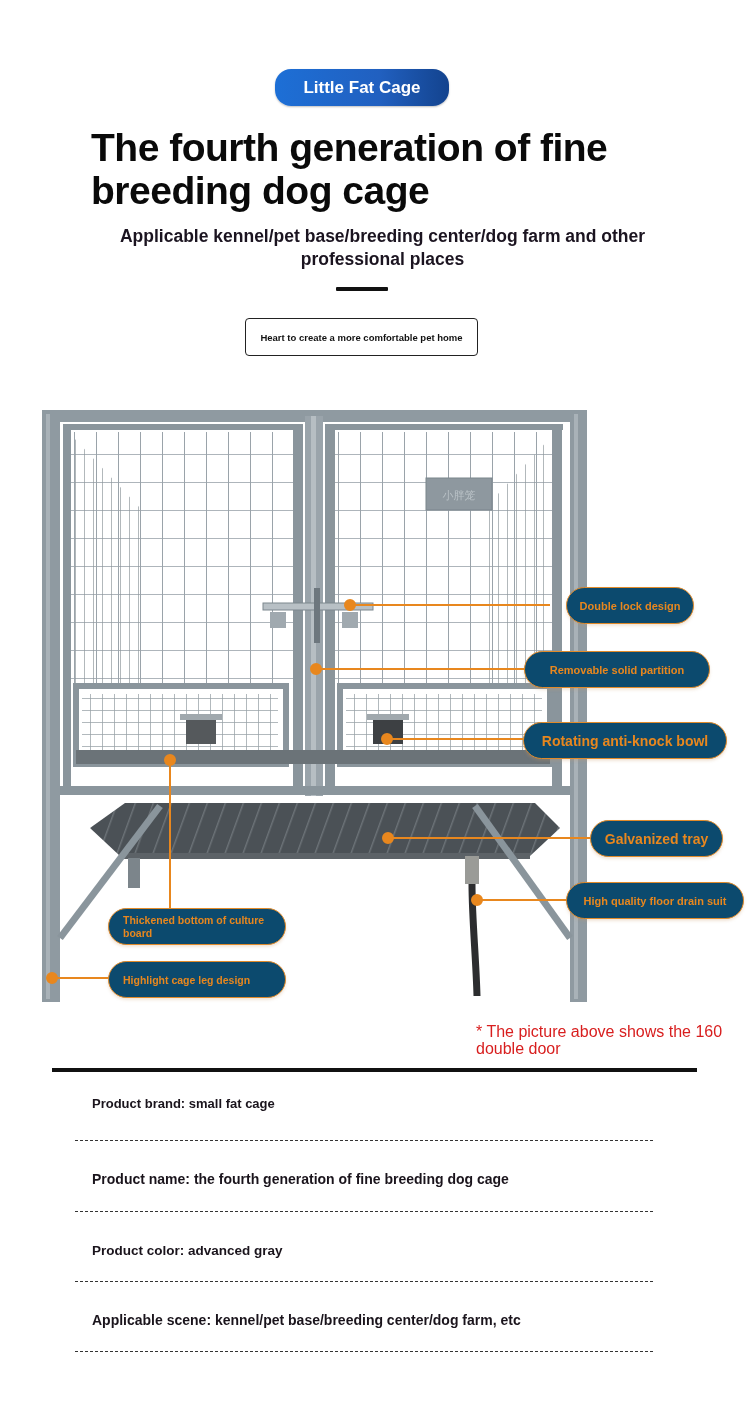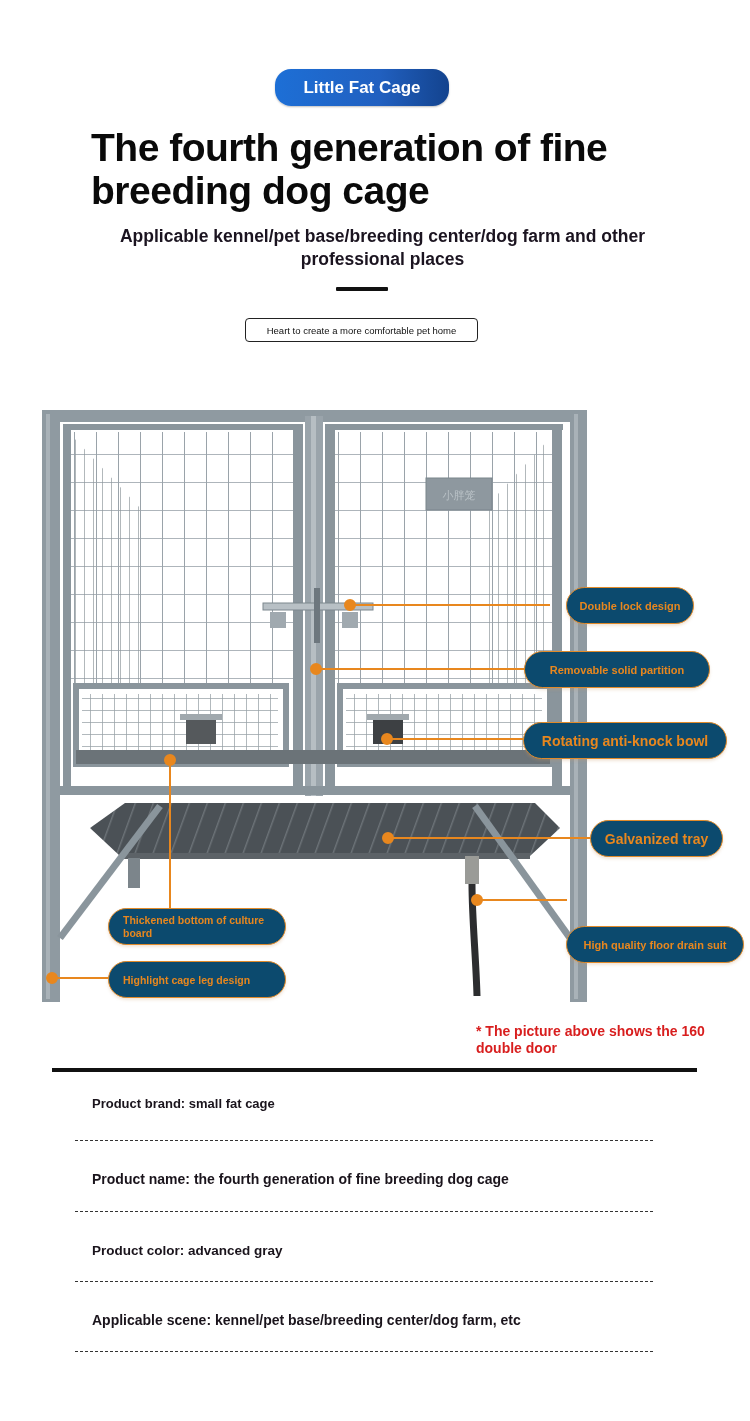--- a/index.html
+++ b/index.html
@@ -2,26 +2,26 @@
 <html><head>
 <meta charset="utf-8">
 <style>
   html,body{margin:0;padding:0;background:#fff;}
   body{width:750px;height:1421px;position:relative;overflow:hidden;font-family:"Liberation Sans","DejaVu Sans",sans-serif;color:#111;}
   .abs{position:absolute;}
   .brand-pill{left:275px;top:69px;width:174px;height:37px;border-radius:16px;background:linear-gradient(90deg,#1d6fd6 0%,#2160c0 60%,#13438e 100%);color:#fff;font-weight:bold;font-size:17px;display:flex;align-items:center;justify-content:center;box-shadow:0 1px 2px rgba(0,0,0,.25);}
   .title{left:91px;top:126px;width:600px;font-weight:bold;font-size:39px;line-height:43px;color:#0a0a0a;letter-spacing:-0.5px;}
   .subtitle{left:100px;top:225px;width:565px;text-align:center;font-weight:bold;font-size:17.5px;line-height:23px;color:#1b1420;}
   .divider-short{left:336px;top:287px;width:52px;height:4px;background:#111;border-radius:1px;}
-  .tagline{left:245px;top:318px;width:233px;height:24px;border:1.3px solid #222;border-radius:4px;font-size:9.5px;font-weight:normal;display:flex;align-items:center;justify-content:center;color:#111;box-sizing:border-box;text-align:right;}
+  .tagline{left:245px;top:318px;width:233px;height:38px;border:1.3px solid #222;border-radius:4px;font-size:9.5px;font-weight:bold;display:flex;align-items:center;justify-content:center;color:#111;box-sizing:border-box;text-align:right;}
   
   .cage{left:30px;top:398px;width:580px;height:620px;}
   .callout{position:absolute;border:1.5px solid #e08a2a;border-radius:22px;background:#0c4a6e;color:#e8871e;font-weight:bold;display:flex;align-items:center;justify-content:center;box-sizing:border-box;box-shadow:0 2px 3px rgba(200,150,100,.25);}
   .callout.left{justify-content:flex-start;padding-left:14px;}
-  .note{left:476px;top:1023px;width:260px;font-weight:bold;font-size:14px;line-height:17px;color:#d81e1e;}
+  .note{left:476px;top:1023px;width:260px;font-weight:normal;font-size:16px;line-height:17px;color:#d81e1e;}
   .thick-rule{left:52px;top:1068px;width:645px;height:4px;background:#111;}
   .spec{left:92px;font-weight:bold;color:#1a141c;}
   .dash{left:75px;width:578px;height:0;border-top:1.3px dashed #333;}
 </style>
 </head>
 <body>
 
 <div class="abs brand-pill">Little Fat Cage</div>
 <div class="abs title">The fourth generation of fine breeding dog cage</div>
 <div class="abs subtitle">Applicable kennel/pet base/breeding center/dog farm and other professional places</div>
@@ -118,21 +118,21 @@
         <circle cx="140" cy="362" r="5"></circle>
       <line x1="22" y1="580" x2="80" y2="580"></line>
         <circle cx="22" cy="580" r="5"></circle>
     </g>
   </svg>
 
   <div class="callout" style="left:536px;top:189px;width:128px;height:37px;font-size:11px;">Double lock design</div>
   <div class="callout" style="left:494px;top:253px;width:186px;height:37px;font-size:11px;">Removable solid partition</div>
   <div class="callout" style="left:493px;top:324px;width:204px;height:37px;font-size:14px;">Rotating anti-knock bowl</div>
   <div class="callout" style="left:560px;top:422px;width:133px;height:37px;font-size:14px;">Galvanized tray</div>
-  <div class="callout" style="left:536px;top:484px;width:178px;height:37px;font-size:11px;margin-top:44px;">High quality floor drain suit</div>
+  <div class="callout" style="left:536px;top:484px;width:178px;height:37px;font-size:11px;">High quality floor drain suit</div>
   <div class="callout left" style="left:78px;top:510px;width:178px;height:37px;font-size:10.5px;line-height:13px;">Thickened bottom of culture board</div>
   <div class="callout left" style="left:78px;top:563px;width:178px;height:37px;font-size:10.5px;">Highlight cage leg design</div>
 </div>
 
 <div class="abs note">* The picture above shows the 160 double door</div>
 <div class="abs thick-rule"></div>
 
 <div class="abs spec" style="top:1096px;font-size:13px;">Product brand: small fat cage</div>
 <div class="abs dash" style="top:1140px;"></div>
 <div class="abs spec" style="top:1171px;font-size:14px;">Product name: the fourth generation of fine breeding dog cage</div>

